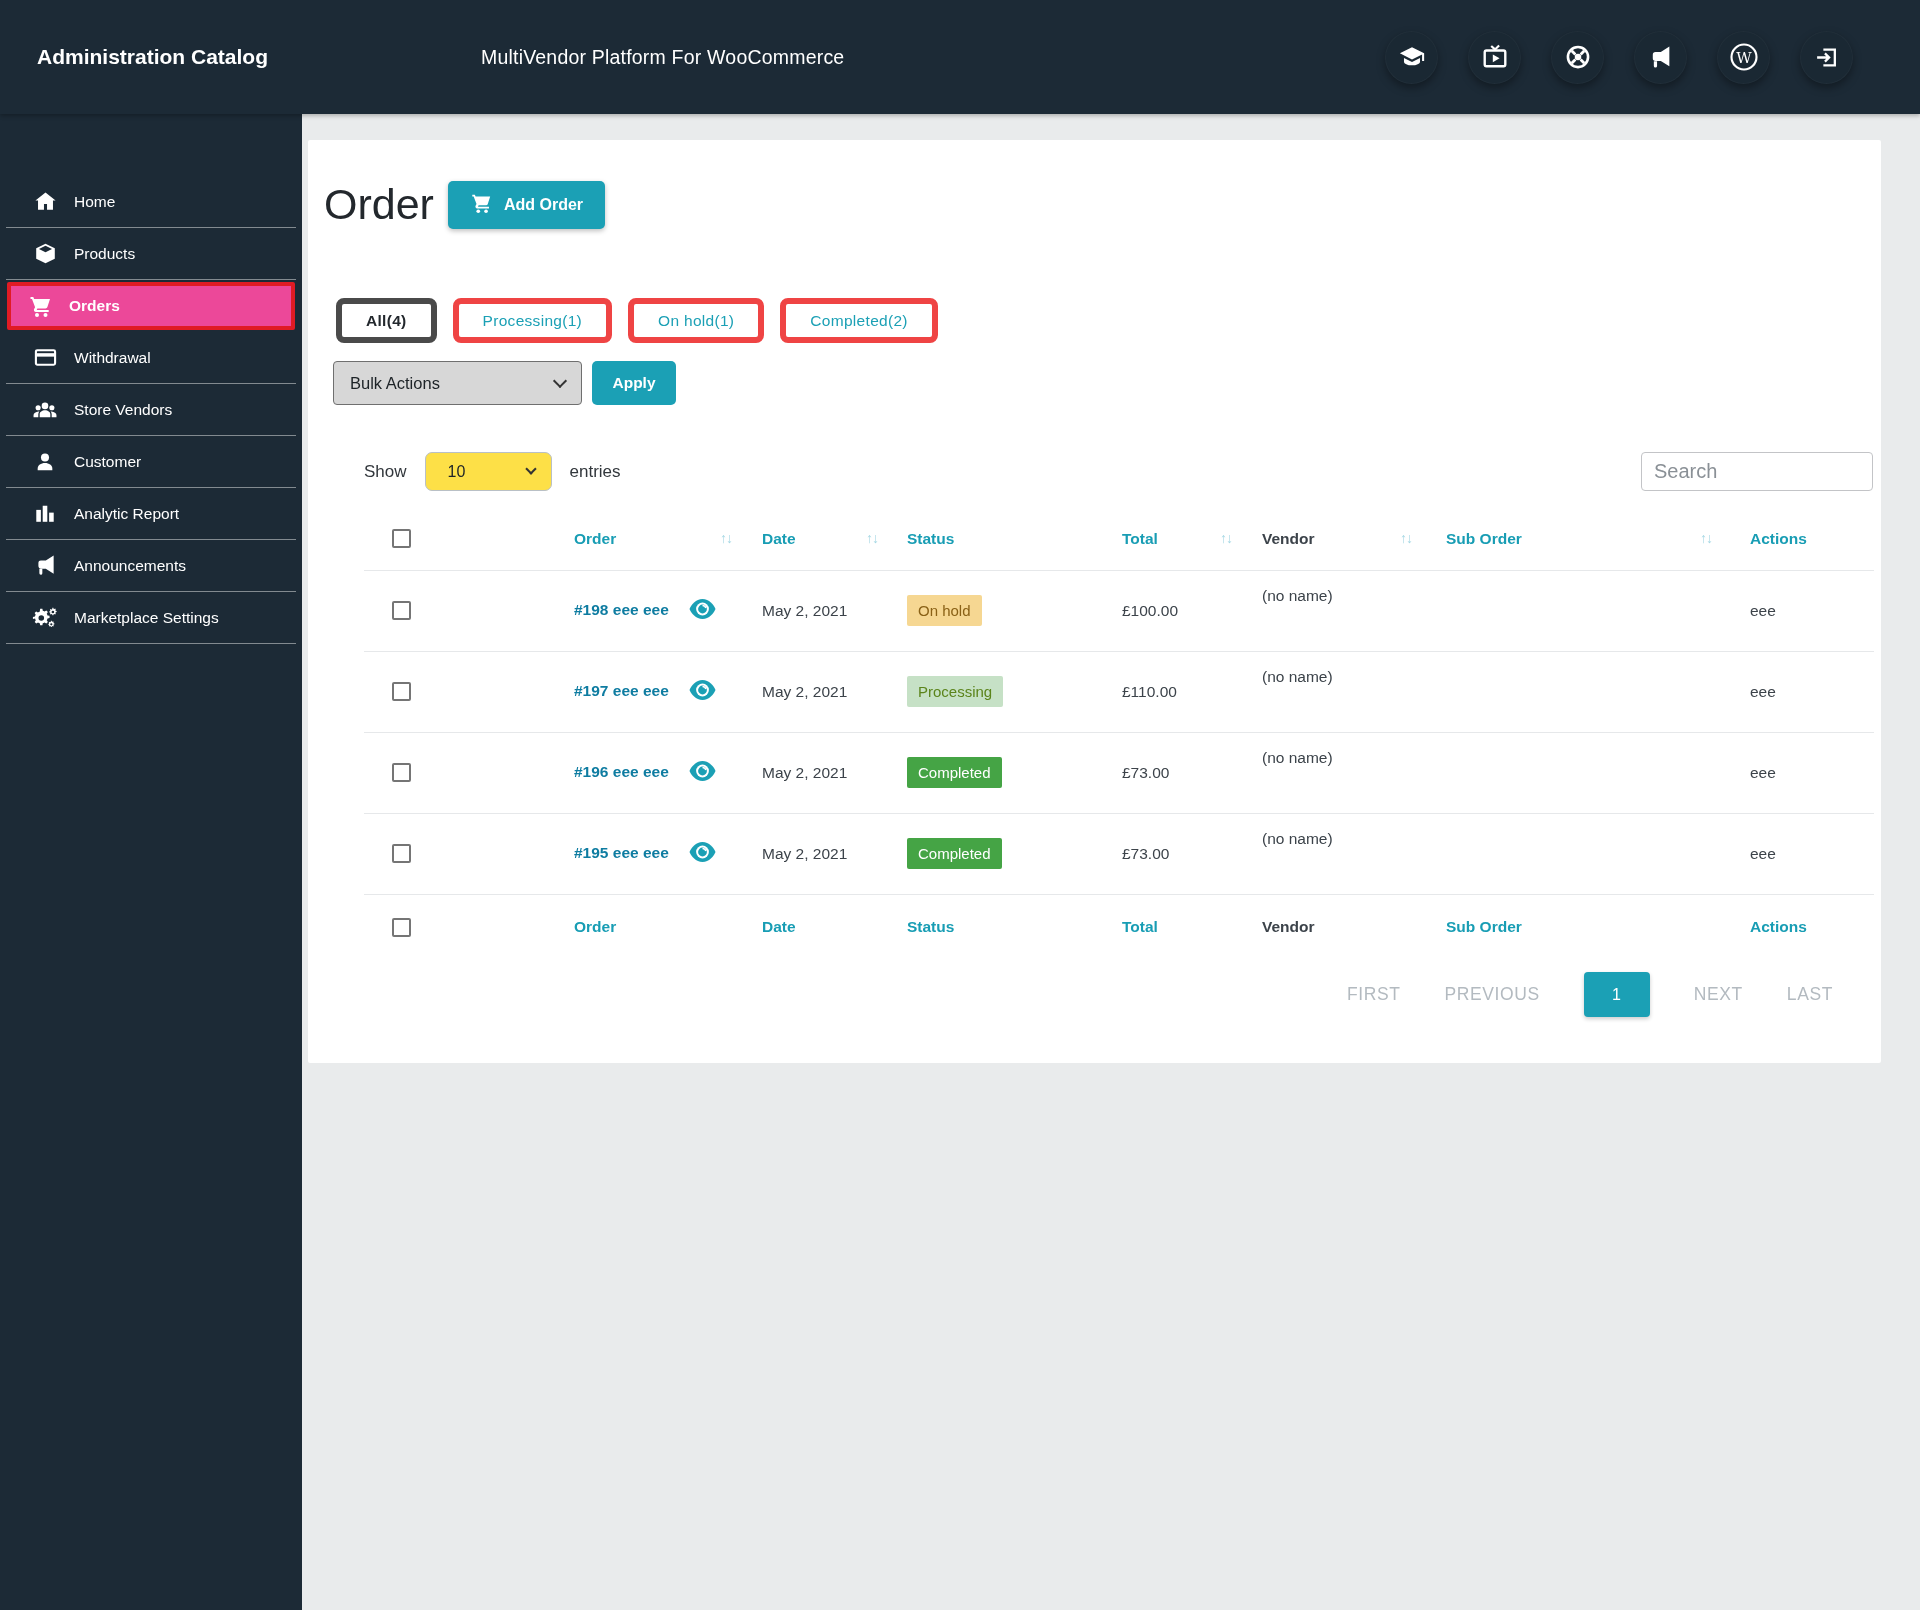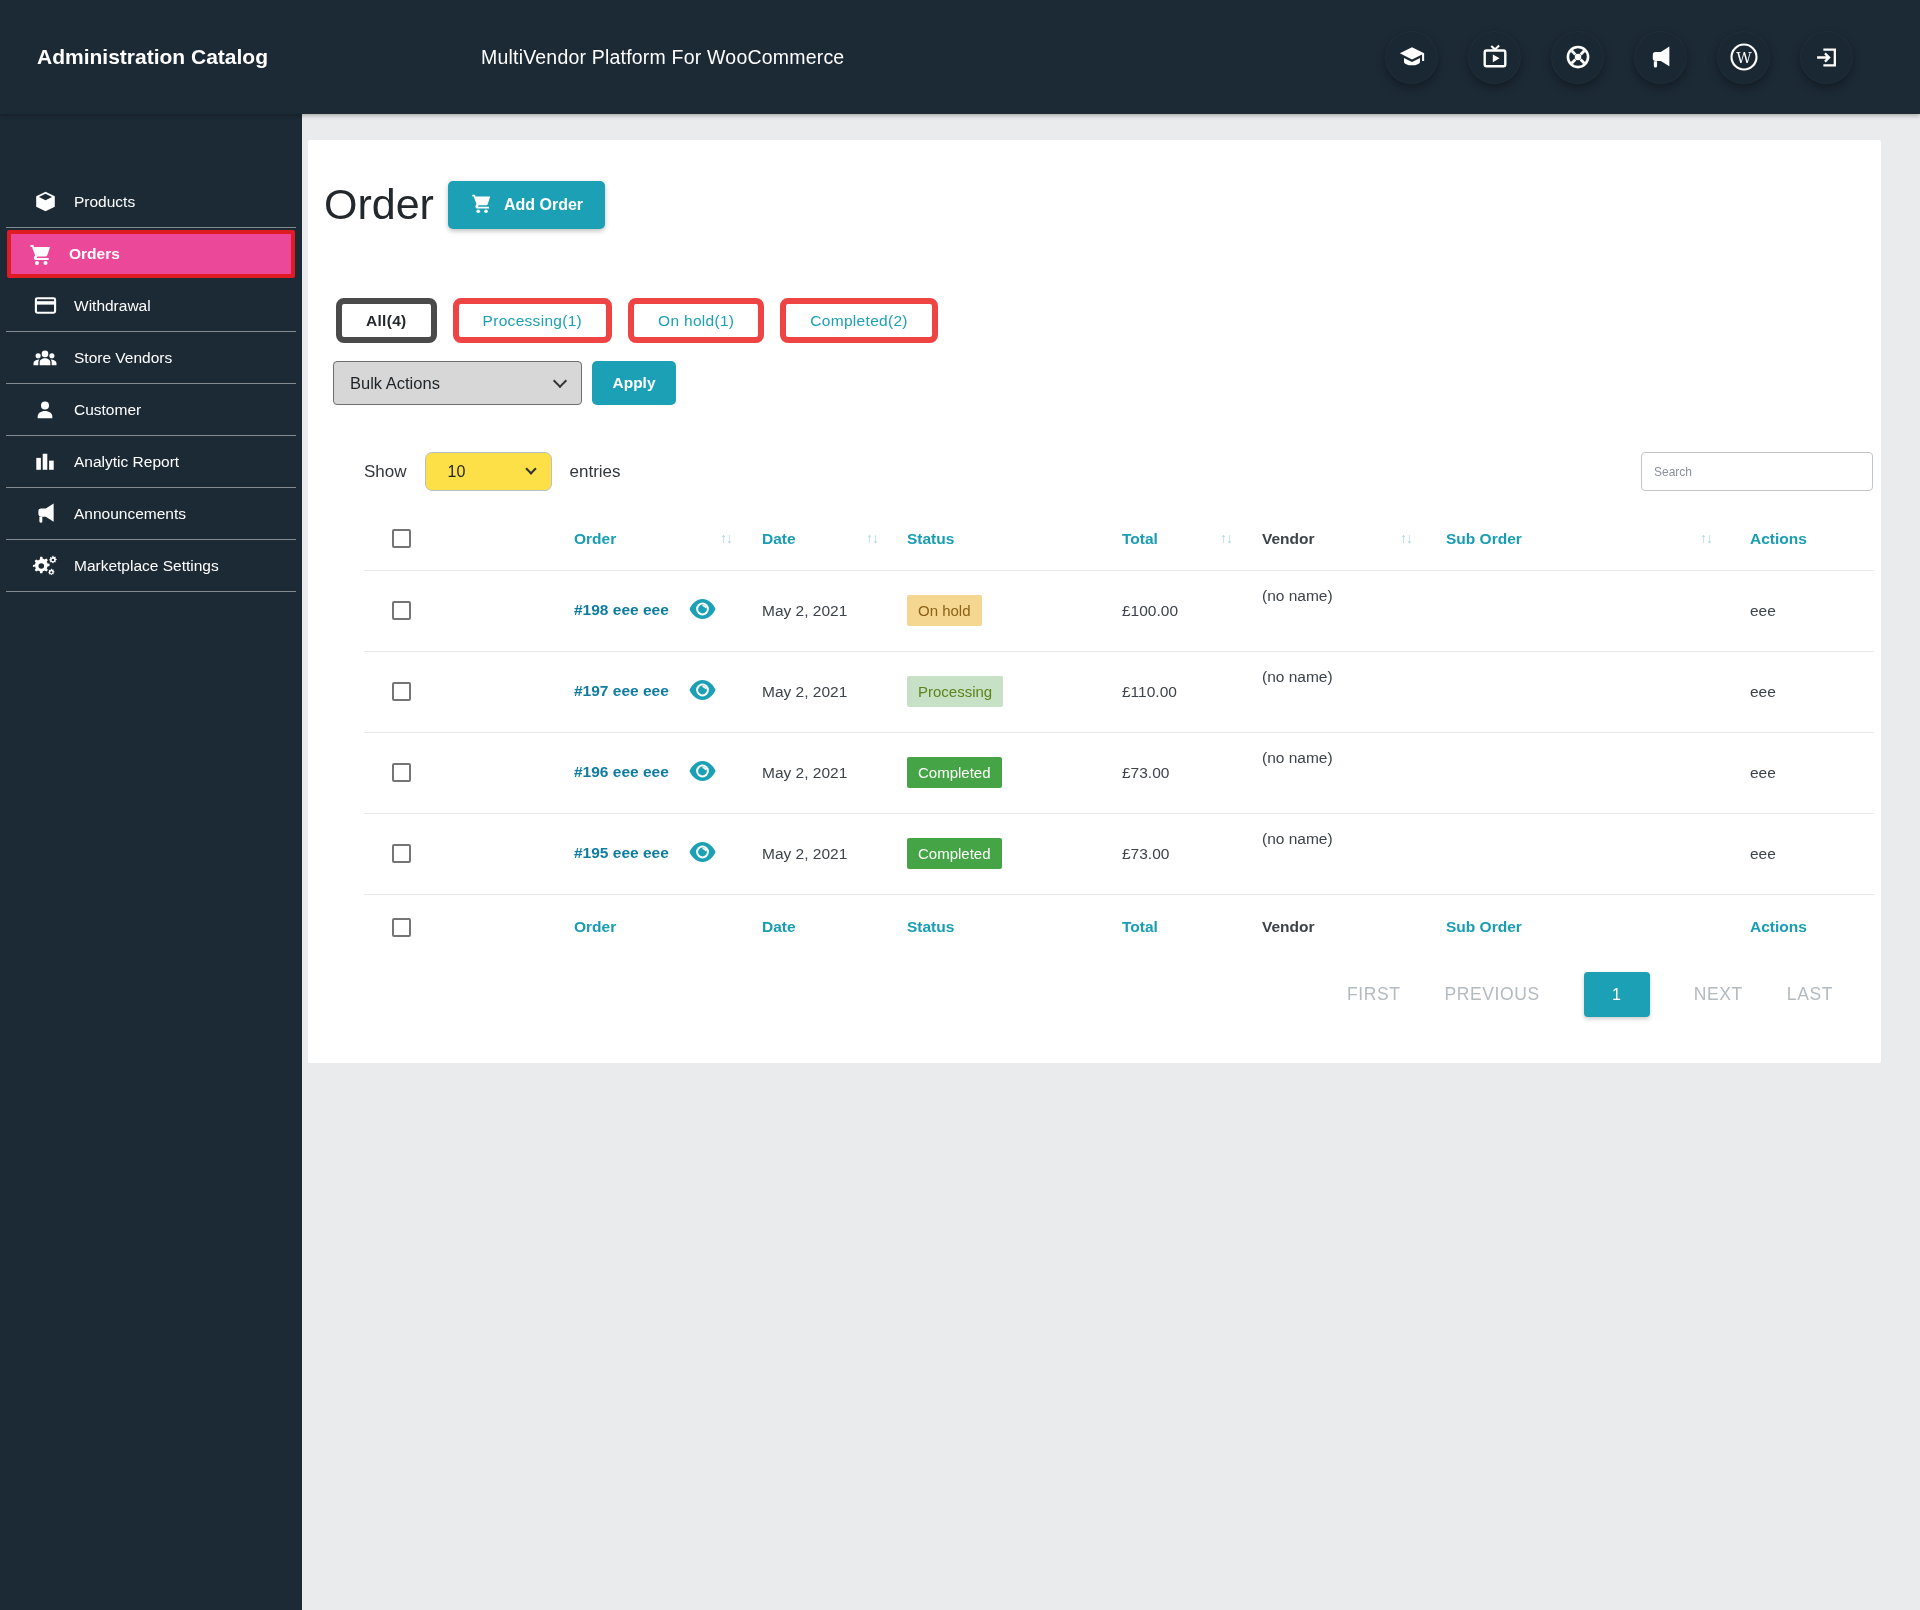--- a/index.html
+++ b/index.html
@@ -96,21 +96,21 @@
   .controls { position:absolute; left:0; top:312px; width:100%; padding:0 8px 0 56px; display:flex; align-items:center; }
   .show-wrap { display:flex; align-items:center; gap:18px; font-size:17px; color:#32373c; }
   .size-select {
     width:127px; height:39px; border:1px solid #b9c0c6; border-radius:7px;
     display:flex; align-items:center; justify-content:space-between;
     padding:0 16px 0 22px; font-size:16px; color:#1d2327; cursor:pointer; background:#fde047;
   }
   .size-select .chev { width:8px; height:8px; border-width:2px; }
   .search-input {
     margin-left:auto; width:232px; height:39px; border:1px solid #c3c4c7; border-radius:4px;
-    padding:0 12px; font-size:12px; color:#32373c; outline:none;
+    padding:0 12px; font-size:20px; color:#32373c; outline:none;
     font-family:"Liberation Sans", sans-serif;
   }
   .search-input::placeholder { color:#8a9096; }
 
   
   .table-wrap { position:absolute; left:56px; top:368px; width:1510px; }
   table { border-collapse:collapse; table-layout:fixed; width:1510px; }
   col.c-cb{width:180px} col.c-order{width:216px} col.c-date{width:146px}
   col.c-status{width:214px} col.c-total{width:140px} col.c-vendor{width:180px}
   col.c-sub{width:300px} col.c-act{width:134px}
@@ -206,20 +206,28 @@
           <path d="M3 12h11M10.5 8l4 4-4 4"></path>
         </svg>
     </div>
   </div>
 </div>
 
 <div class="sidebar">
   <div class="side-item">
     <span class="s-icon">
         <svg width="23" height="23" viewBox="0 0 24 24" fill="#fff">
+          <path d="M12 2.5 1.5 11h2.7v9.5h6.2v-6h3.2v6h6.2V11h2.7L12 2.5z"></path>
+        </svg>
+      </span>
+    <span>Home</span>
+  </div>
+  <div class="side-item">
+    <span class="s-icon">
+        <svg width="23" height="23" viewBox="0 0 24 24" fill="#fff">
           <path d="M12 1.7 2.3 6.6v10.8L12 22.3l9.7-4.9V6.6L12 1.7zm0 2.2 6.8 3.4L12 10.7 5.2 7.3 12 3.9z"></path>
         </svg>
       </span>
     <span>Products</span>
   </div>
   <div class="side-item active">
     <span class="s-icon">
         <svg width="24" height="24" viewBox="0 0 24 24" fill="#fff">
           <circle cx="9" cy="21" r="2"></circle>
           <circle cx="17.5" cy="21" r="2"></circle>

